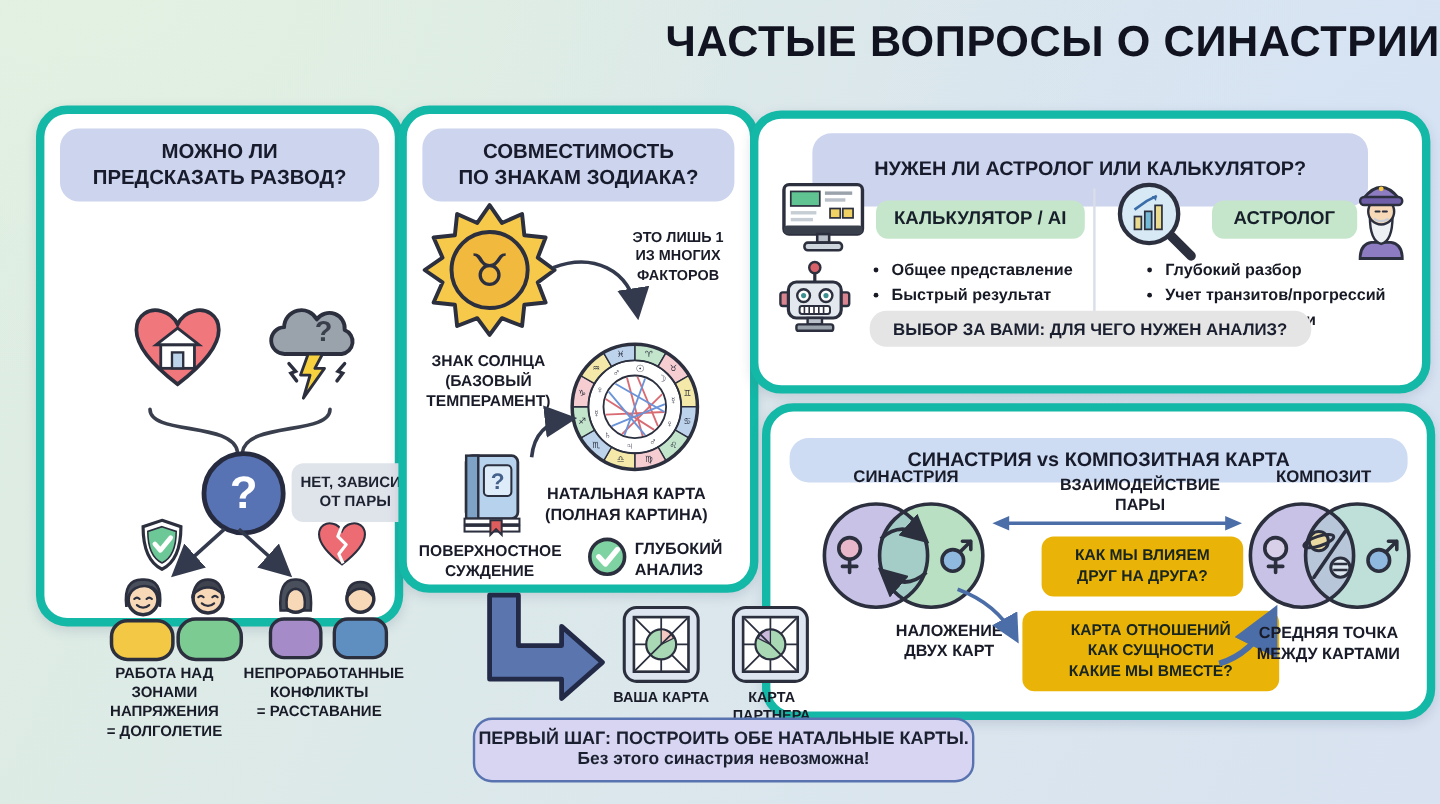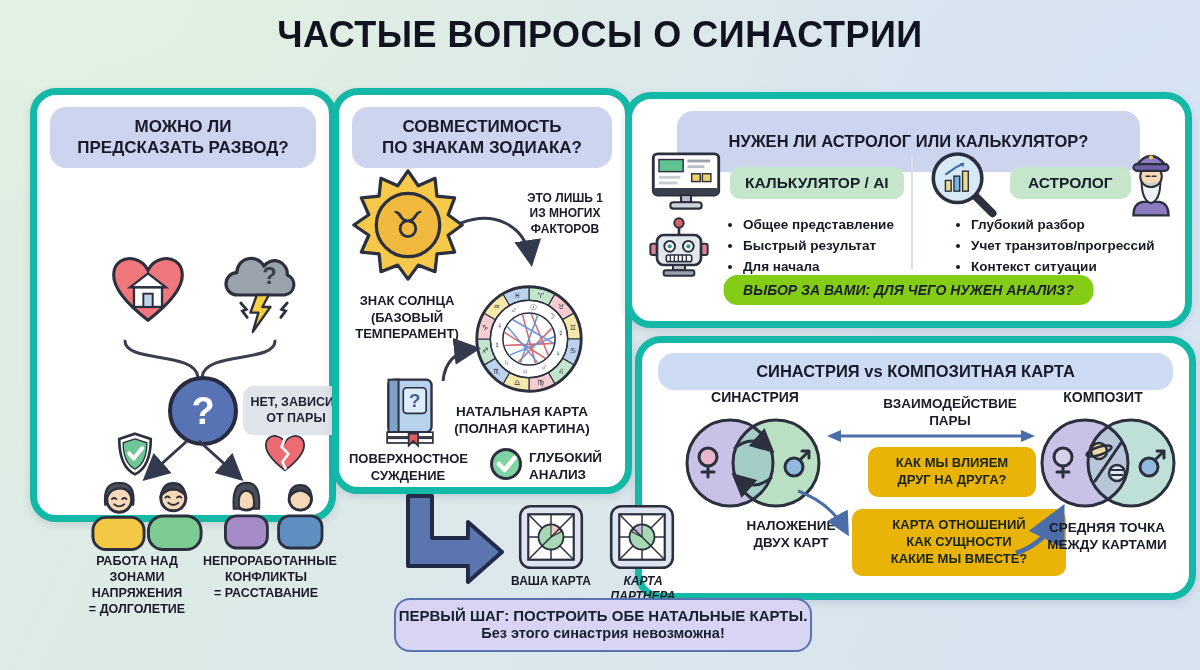--- a/index.html
+++ b/index.html
@@ -9,31 +9,31 @@
     background:
       radial-gradient(900px 520px at 6% 0%, #e2f1e2 0%, rgba(226,241,226,0) 62%),
       radial-gradient(820px 620px at 100% 18%, #d6e3f4 0%, rgba(214,227,244,0) 60%),
       linear-gradient(115deg,#dfeee1 0%,#dbe7ec 55%,#d8e2f1 100%);
   }
   .abs{position:absolute;}
   .panel{position:absolute;background:#ffffff;border-radius:26px;
     box-shadow:0 3px 9px rgba(85,95,130,.18);border:7px solid #14b8a6;}
   .pill{background:#ccd4ee;border-radius:16px;text-align:center;font-weight:800;
     color:#171b2b;white-space:pre-line;line-height:1.25;}
-  .pill-blue{background:#cddcf3;}
+  .pill-blue{background:#cddcf3;margin-top:12px;}
   .t{font-weight:800;text-align:center;white-space:pre-line;color:#191c28;line-height:1.28;}
   .badge{background:#c6e6cb;border-radius:10px;font-weight:800;color:#17202a;
     display:inline-block;white-space:nowrap;}
   .greenbox{background:#eab308;border-radius:10px;font-weight:800;color:#17251d;
     text-align:center;white-space:pre-line;line-height:1.3;}
   .graybox{background:#dfe3ea;border-radius:10px;font-weight:800;color:#1d2230;
     text-align:center;white-space:pre-line;line-height:1.3;}
   ul.blist{margin:0;padding:0 0 0 17px;list-style:disc;}
   ul.blist li{font-size:13.5px;font-weight:700;color:#171a24;line-height:1.55;}
-  #title{left:0;top:14px;width:100%;text-align:center;font-size:36px;font-weight:800;
+  #title{left:0;top:14px;width:100%;text-align:right;font-size:36px;font-weight:800;
     letter-spacing:.5px;color:#111420;}
   .qcircle{border-radius:50%;background:#5873b4;border:4px solid #262b40;
     display:flex;align-items:center;justify-content:center;
     color:#fff;font-size:38px;font-weight:800;}
   .divider{background:#d9dee8;width:2px;}
   #banner{background:#d7d5f1;border:2.5px solid #5873b0;border-radius:16px;text-align:center;}
   #banner .l1{font-size:15px;font-weight:700;color:#1b2030;margin-top:7px;}
   #banner .l2{font-size:14.5px;font-weight:700;color:#1b2030;margin-top:1px;}
   svg{display:block;overflow:visible;}
 </style>
@@ -297,22 +297,22 @@
     <rect x="14" y="28" width="52" height="10" rx="5" fill="#6f5fa8" stroke="#2b2f3e" stroke-width="3"></rect>
     <circle cx="40" cy="18" r="3" fill="#f2c844"></circle>
   </svg>
 
   <ul class="blist abs" style="left:322px;top:116px;width:222px;">
     <li>Глубокий разбор</li>
     <li>Учет транзитов/прогрессий</li>
     <li>Контекст ситуации</li>
   </ul>
 
-  <div class="abs" style="left:50%;top:176px;transform:translateX(-50%);background:#84cc16;border-radius:14px;
-       padding:7px 20px;font-size:14px;font-weight:800;color:#1b2030;white-space:nowrap;font-style:italic;">ВЫБОР ЗА ВАМИ: ДЛЯ ЧЕГО НУЖЕН АНАЛИЗ?</div>
+  <div class="abs" style="left:50%;top:160px;transform:translateX(-50%);background:#e5e5e5;border-radius:14px;
+       padding:7px 20px;font-size:14px;font-weight:800;color:#1b2030;white-space:nowrap;">ВЫБОР ЗА ВАМИ: ДЛЯ ЧЕГО НУЖЕН АНАЛИЗ?</div>
 </div>
 
 <div class="panel" style="left:635px;top:336px;width:547px;height:250px;">
   <div class="pill pill-blue abs" style="left:16px;right:16px;top:10px;padding:8px 4px;font-size:16.5px;">СИНАСТРИЯ vs КОМПОЗИТНАЯ КАРТА</div>
 
   <div class="t abs" style="left:43px;top:46px;width:140px;font-size:14px;">СИНАСТРИЯ</div>
   <div class="t abs" style="left:396px;top:46px;width:130px;font-size:14px;">КОМПОЗИТ</div>
 
   <svg class="abs" style="left:40px;top:72px;" width="142" height="96" viewBox="0 0 142 96">
     <defs>
@@ -407,18 +407,18 @@
 <svg class="abs" style="left:609px;top:504px;" width="66" height="66" viewBox="0 0 90 90">
   <rect x="3" y="3" width="84" height="84" rx="14" fill="#dde6f0" stroke="#2b2f3e" stroke-width="3.5"></rect>
   <rect x="14" y="14" width="62" height="62" fill="#ffffff" stroke="#2b2f3e" stroke-width="3"></rect>
   <path d="M14,14 L76,76 M76,14 L14,76 M45,14 V76 M14,45 H76" stroke="#2b2f3e" stroke-width="2"></path>
   <circle cx="45" cy="45" r="17" fill="#a9d9b4" stroke="#2b2f3e" stroke-width="2.5"></circle>
   <path d="M45,45 L45,28 A17,17 0 0 0 31,38 Z" fill="#c9badd" stroke="#2b2f3e" stroke-width="1.5"></path>
   <line x1="33" y1="33" x2="57" y2="57" stroke="#2b2f3e" stroke-width="2"></line>
 </svg>
 
 <div class="t abs" style="left:504px;top:574px;width:94px;font-size:12px;">ВАША КАРТА</div>
-<div class="t abs" style="left:592px;top:574px;width:102px;font-size:12px;font-style:italic;">КАРТА ПАРТНЕРА</div>
+<div class="t abs" style="left:592px;top:574px;width:102px;font-size:12px;">КАРТА ПАРТНЕРА</div>
 
 <div id="banner" class="abs" style="left:394px;top:598px;width:414px;height:50px;">
   <div class="l1">ПЕРВЫЙ ШАГ: ПОСТРОИТЬ ОБЕ НАТАЛЬНЫЕ КАРТЫ.</div>
   <div class="l2">Без этого синастрия невозможна!</div>
 </div>
 
 </body></html>

